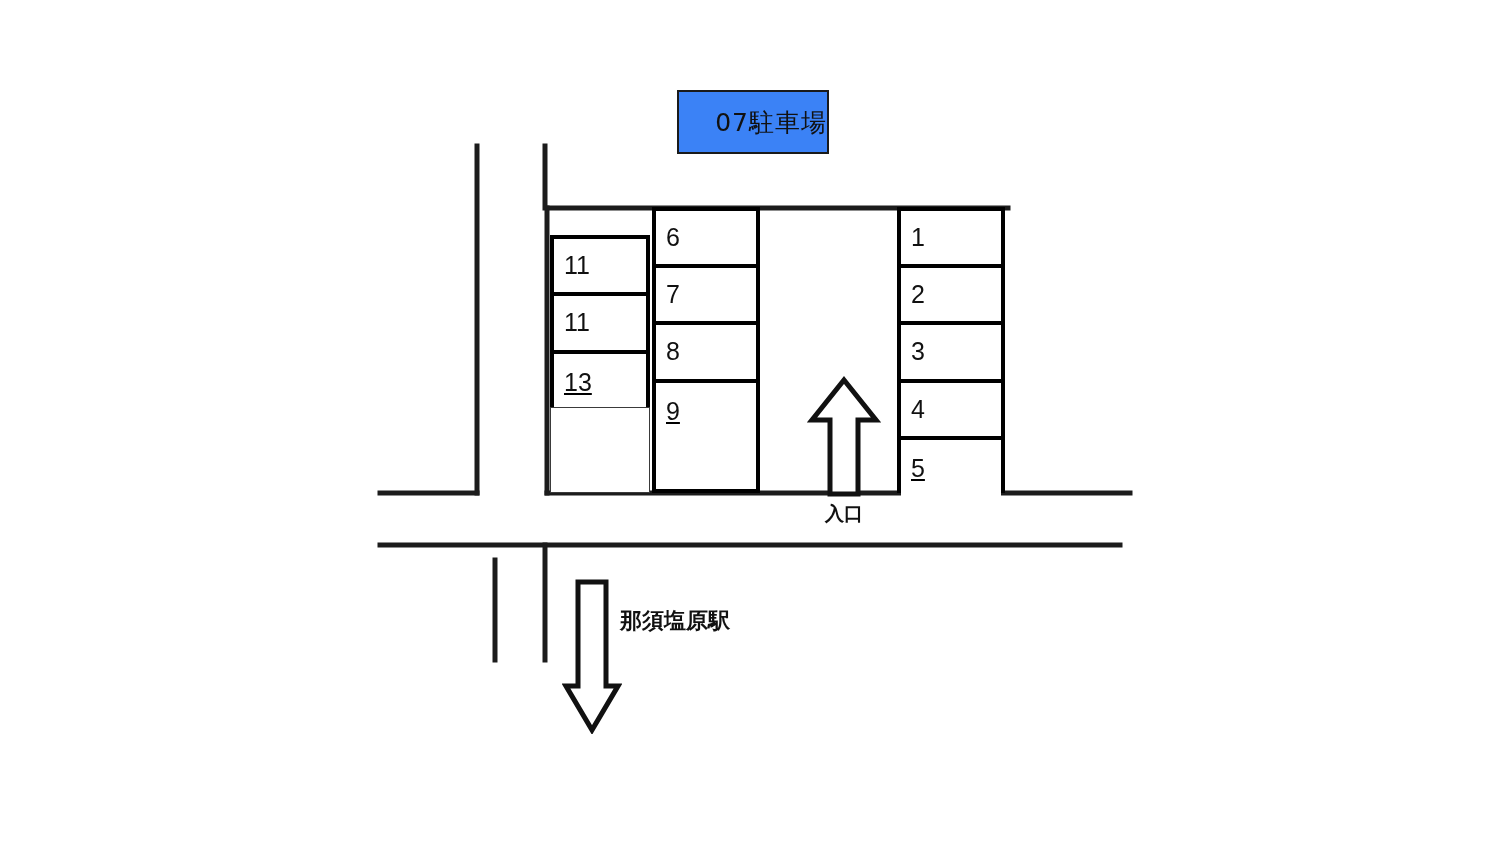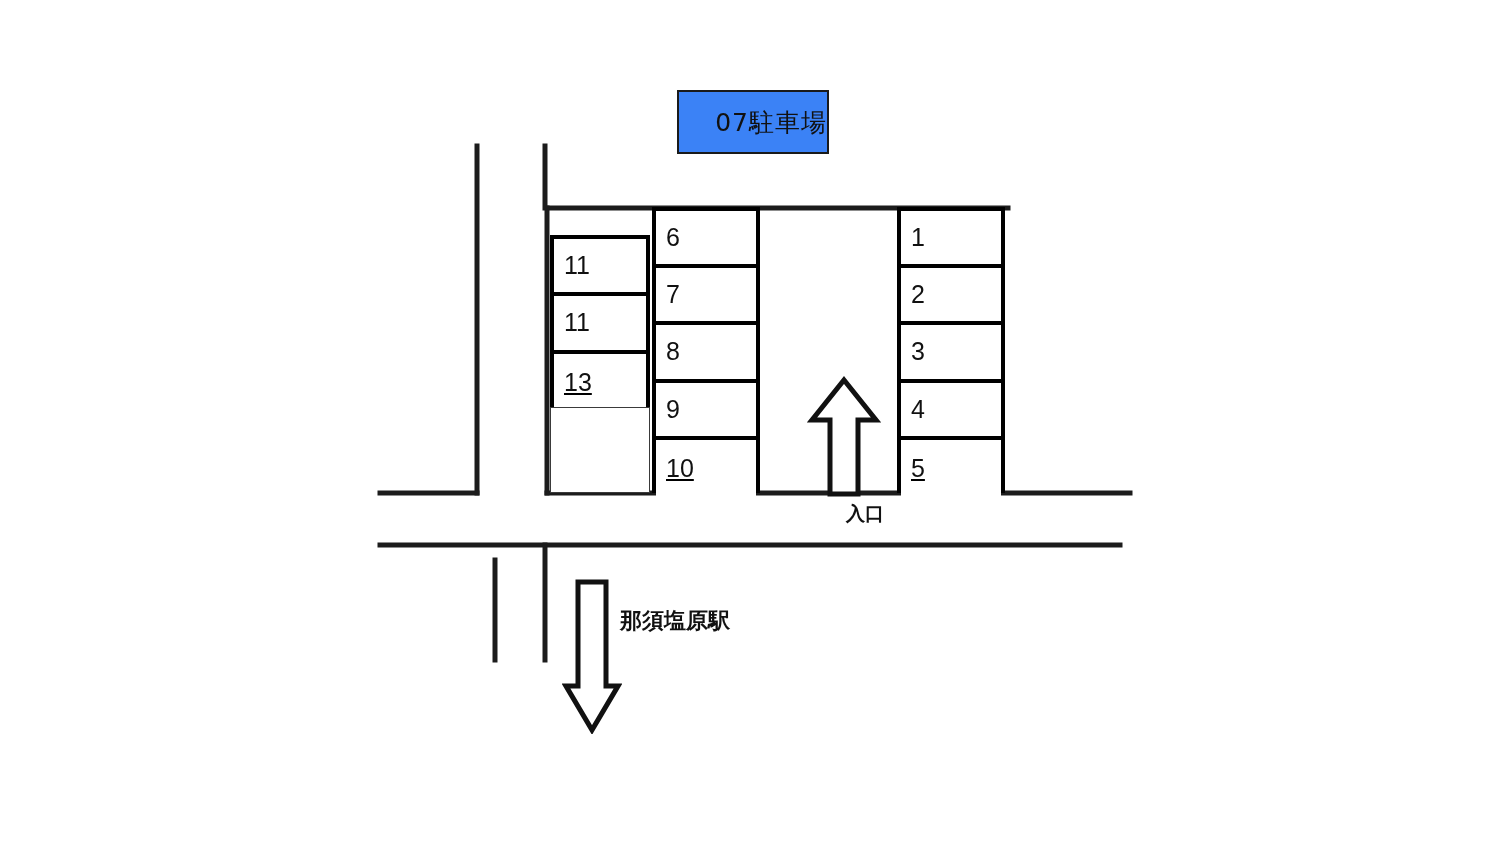--- a/index.html
+++ b/index.html
@@ -118,21 +118,21 @@
 
   #entrance-marker {
     left: 800px;
     top: 376px;
   }
   #entrance-marker .arrow-caption {
     position: absolute;
     left: 4px;
     top: 125px;
     width: 80px;
-    text-align: right;
+    text-align: center;
     font-size: 19px;
     font-family: "DejaVu Sans", "Liberation Sans", sans-serif;
     font-weight: bold;
     color: #111111;
     white-space: nowrap;
   }
 
   #station-marker {
     left: 562px;
     top: 578px;
@@ -196,23 +196,20 @@
   </div>
   <div class="stall">
     <span class="stall-label">7</span>
   </div>
   <div class="stall">
     <span class="stall-label">8</span>
   </div>
   <div class="stall">
     <span class="stall-label">9</span>
   </div>
-  <div class="stall">
-    <span class="stall-label">10</span>
-  </div>
 </div>
 
 <div class="stall-block" id="block-right">
   <div class="stall">
     <span class="stall-label">1</span>
   </div>
   <div class="stall">
     <span class="stall-label">2</span>
   </div>
   <div class="stall">

